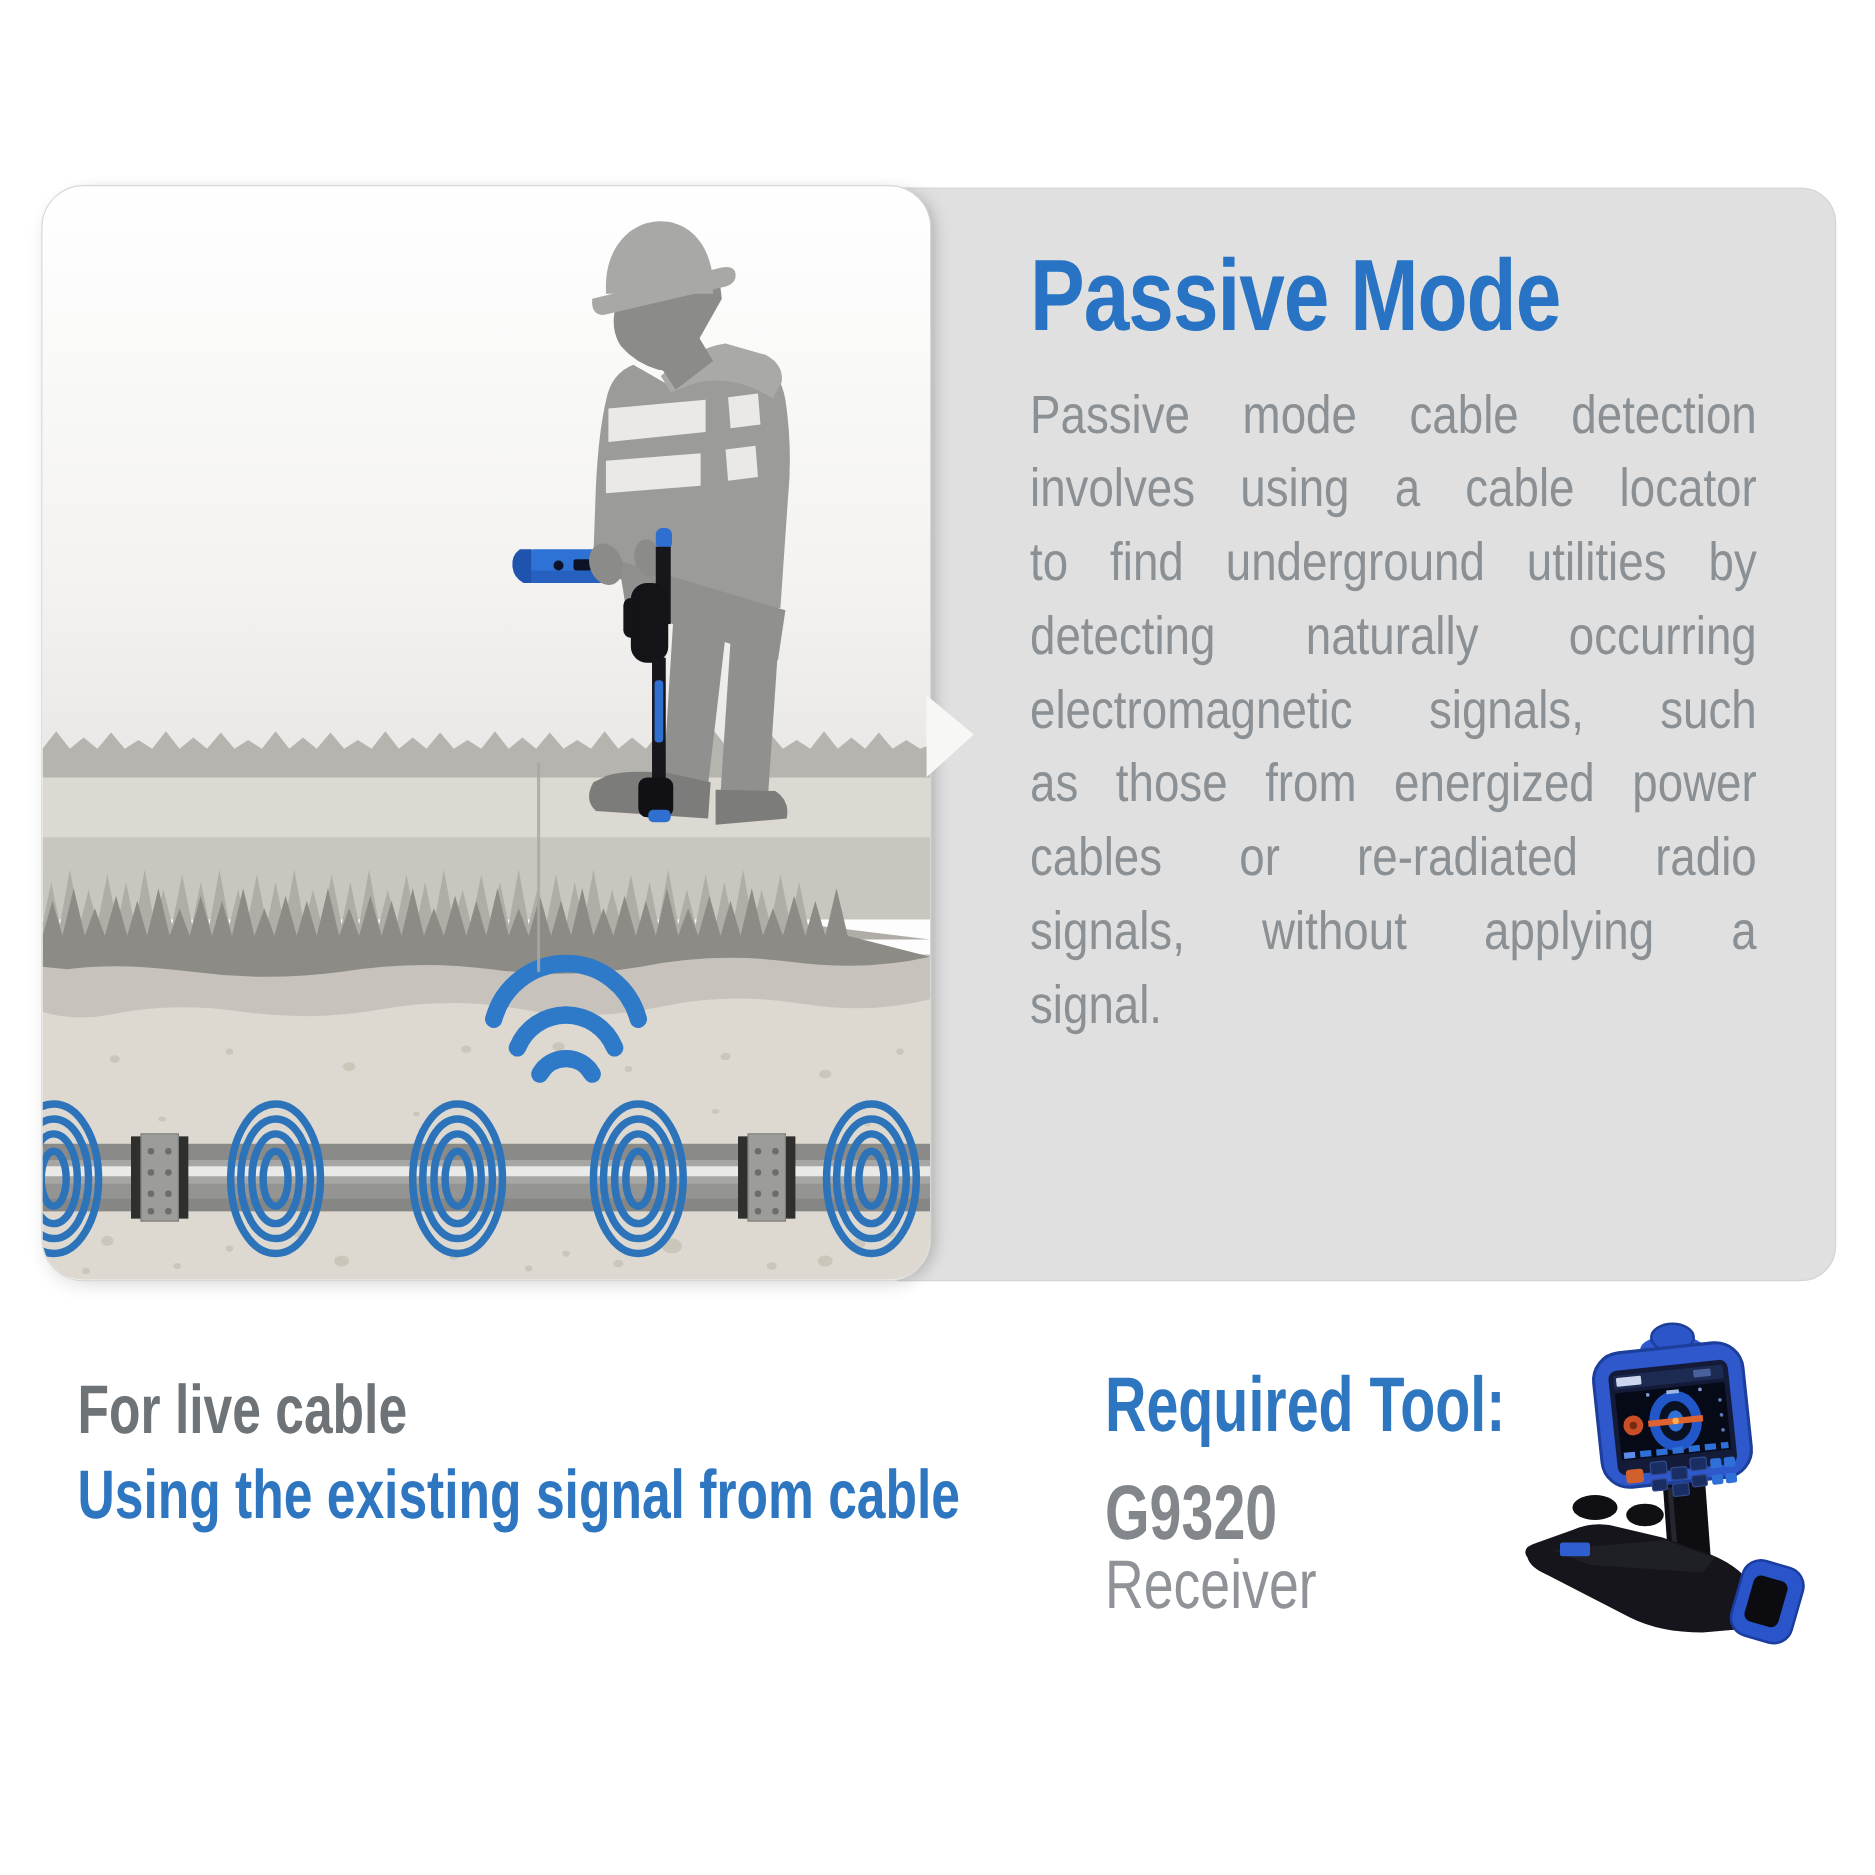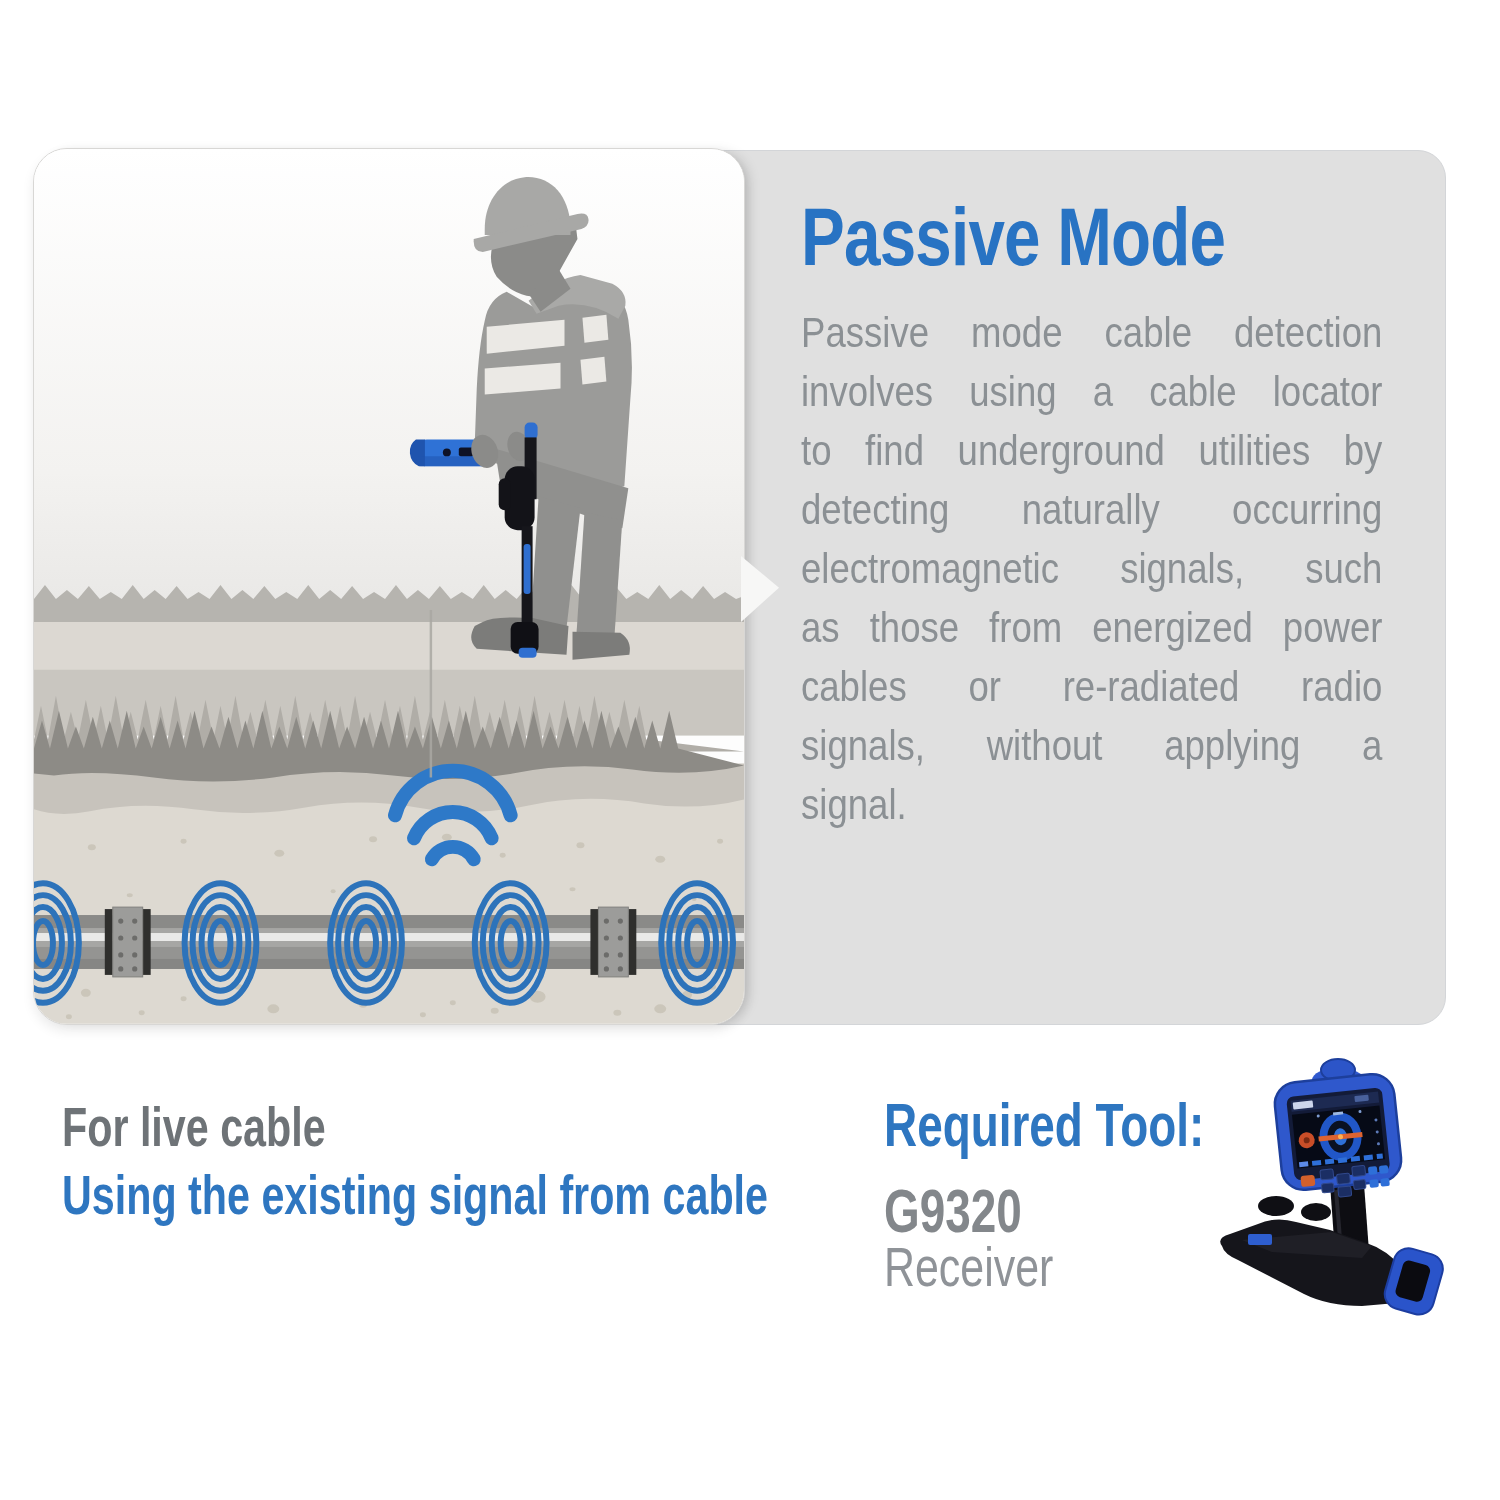--- a/index.html
+++ b/index.html
@@ -1,20 +1,20 @@
 <!DOCTYPE html>
 <html><head>
 <meta charset="utf-8">
 <style>
   html,body{margin:0;padding:0;}
   body{width:1500px;height:1500px;background:#fff;font-family:"Liberation Sans",sans-serif;}
   .page{position:relative;width:1500px;height:1500px;background:#fff;overflow:hidden;}
 
   
-  .panel-gray{position:absolute;left:668px;top:150px;width:778px;height:875px;
+  .panel-gray{position:absolute;left:691px;top:150px;width:778px;height:875px;
     background:#e0e0e0;border:1px solid #d3d5d8;border-radius:28px;box-sizing:border-box;z-index:1;}
   .info-title{position:absolute;left:132px;top:46px;font-size:81px;font-weight:bold;color:#2873c3;
     line-height:1;letter-spacing:-1px;transform:scaleX(.81);transform-origin:left top;white-space:nowrap;}
   .info-body{position:absolute;left:132px;top:152px;width:684px;}
   .body-line{width:684px;font-size:43px;line-height:59px;color:#8b9094;
     text-align:justify;text-align-last:justify;transform:scaleX(.85);transform-origin:left top;white-space:normal;}
   .body-line.last{text-align-last:left;}
 
   
   .panel-white{position:absolute;left:33px;top:148px;width:712px;height:877px;background:#fdfdfd;

